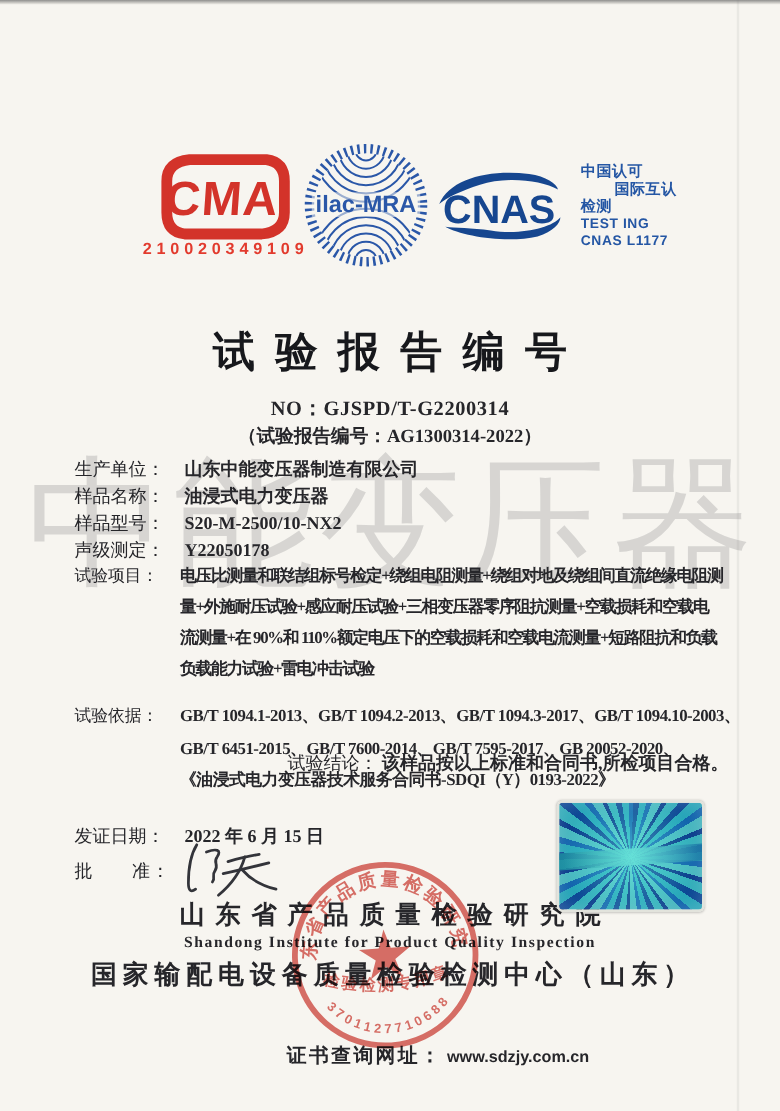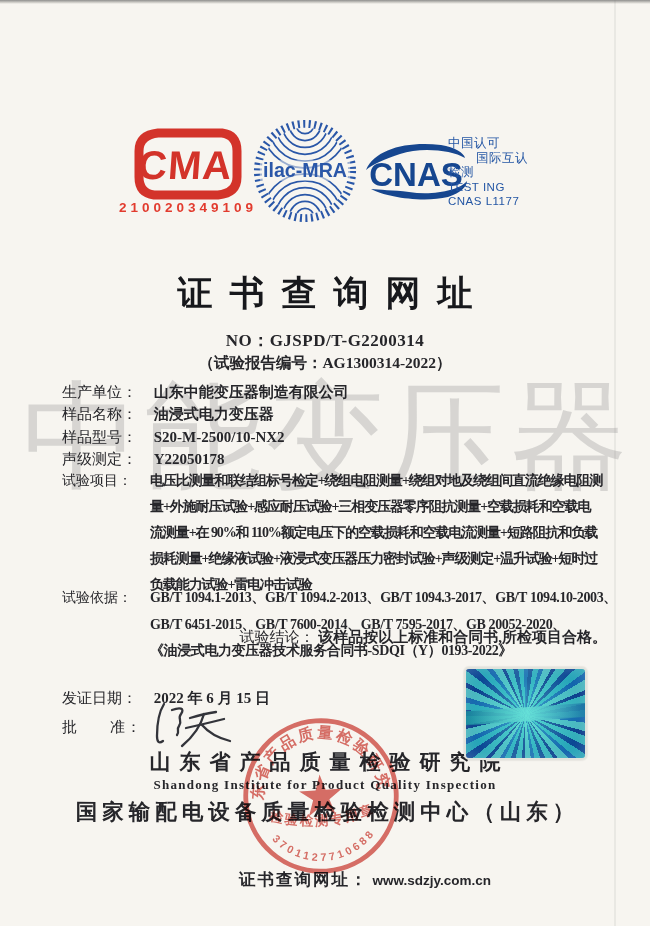--- a/index.html
+++ b/index.html
@@ -27,23 +27,23 @@
     color:#8f8f90;opacity:.30;font-weight:400;
     font-family:"Liberation Serif","DejaVu Serif",serif;
   }
   
   .cma-num{
     left:112px;top:200px;width:152px;text-align:center;
     color:#e23b2e;font-size:13.5px;font-weight:bold;letter-spacing:4px;
     font-family:"Liberation Sans","DejaVu Sans",sans-serif;z-index:2;
   }
   .cnas-side{
-    left:448px;top:136px;z-index:2;color:#2456a4;
+    left:484px;top:136px;z-index:2;color:#2456a4;
     font-family:"Liberation Sans","DejaVu Sans",sans-serif;
-    font-weight:normal;font-size:11.5px;line-height:14.5px;letter-spacing:.5px;
+    font-weight:bold;font-size:11.5px;line-height:14.5px;letter-spacing:.5px;
   }
   
   .title{
     left:0;top:270px;width:100%;text-align:center;z-index:1;
     font-size:35px;font-weight:bold;letter-spacing:17px;padding-left:17px;
     box-sizing:border-box;color:#17181c;
   }
   .cert-no{left:0;top:329px;width:100%;text-align:center;font-size:17px;font-weight:bold;z-index:1;letter-spacing:.5px;}
   .report-no{left:0;top:353px;width:100%;text-align:center;font-size:15.5px;font-weight:bold;z-index:1;}
   
@@ -134,21 +134,21 @@
   </svg>
 
   <div class="abs cnas-side">
     <div style="font-size:12.5px;">中国认可</div>
     <div style="font-size:12.5px;padding-left:28px;">国际互认</div>
     <div style="font-size:12.5px;">检测</div>
     <div>TEST ING</div>
     <div>CNAS  L1177</div>
   </div>
 
-  <div class="abs title">证书查询网址</div>
+  <div class="abs title">试验报告编号</div>
   <div class="abs cert-no">NO：GJSPD/T-G2200314</div>
   <div class="abs report-no">（试验报告编号：AG1300314-2022）</div>
 
   <div class="abs row" style="top:381px;">
     <span class="lbl">生产单位：</span>
     <span class="val">山东中能变压器制造有限公司</span>
   </div>
   <div class="abs row" style="top:403px;">
     <span class="lbl">样品名称：</span>
     <span class="val">油浸式电力变压器</span>
@@ -160,21 +160,20 @@
   <div class="abs row" style="top:448px;">
     <span class="lbl">声级测定：</span>
     <span class="val">Y22050178</span>
   </div>
 
   <div class="abs block" style="top:468px;">
     <span class="lbl" style="line-height:26px;">试验项目：</span><span class="lines">
       <div>电压比测量和联结组标号检定+绕组电阻测量+绕组对地及绕组间直流绝缘电阻测</div>
       <div>量+外施耐压试验+感应耐压试验+三相变压器零序阻抗测量+空载损耗和空载电</div>
       <div>流测量+在 90%和 110%额定电压下的空载损耗和空载电流测量+短路阻抗和负载</div>
-      <div>损耗测量+绝缘液试验+液浸式变压器压力密封试验+声级测定+温升试验+短时过</div>
       <div>负载能力试验+雷电冲击试验</div>
     </span>
   </div>
 
   <div class="abs block basis" style="top:585px;">
     <span class="lbl" style="line-height:26.5px;">试验依据：</span><span class="lines">
       <div>GB/T 1094.1-2013、GB/T 1094.2-2013、GB/T 1094.3-2017、GB/T 1094.10-2003、</div>
       <div>GB/T 6451-2015、GB/T 7600-2014、GB/T 7595-2017、GB 20052-2020、</div>
       <div>《油浸式电力变压器技术服务合同书-SDQI（Y）0193-2022》</div>
     </span>

